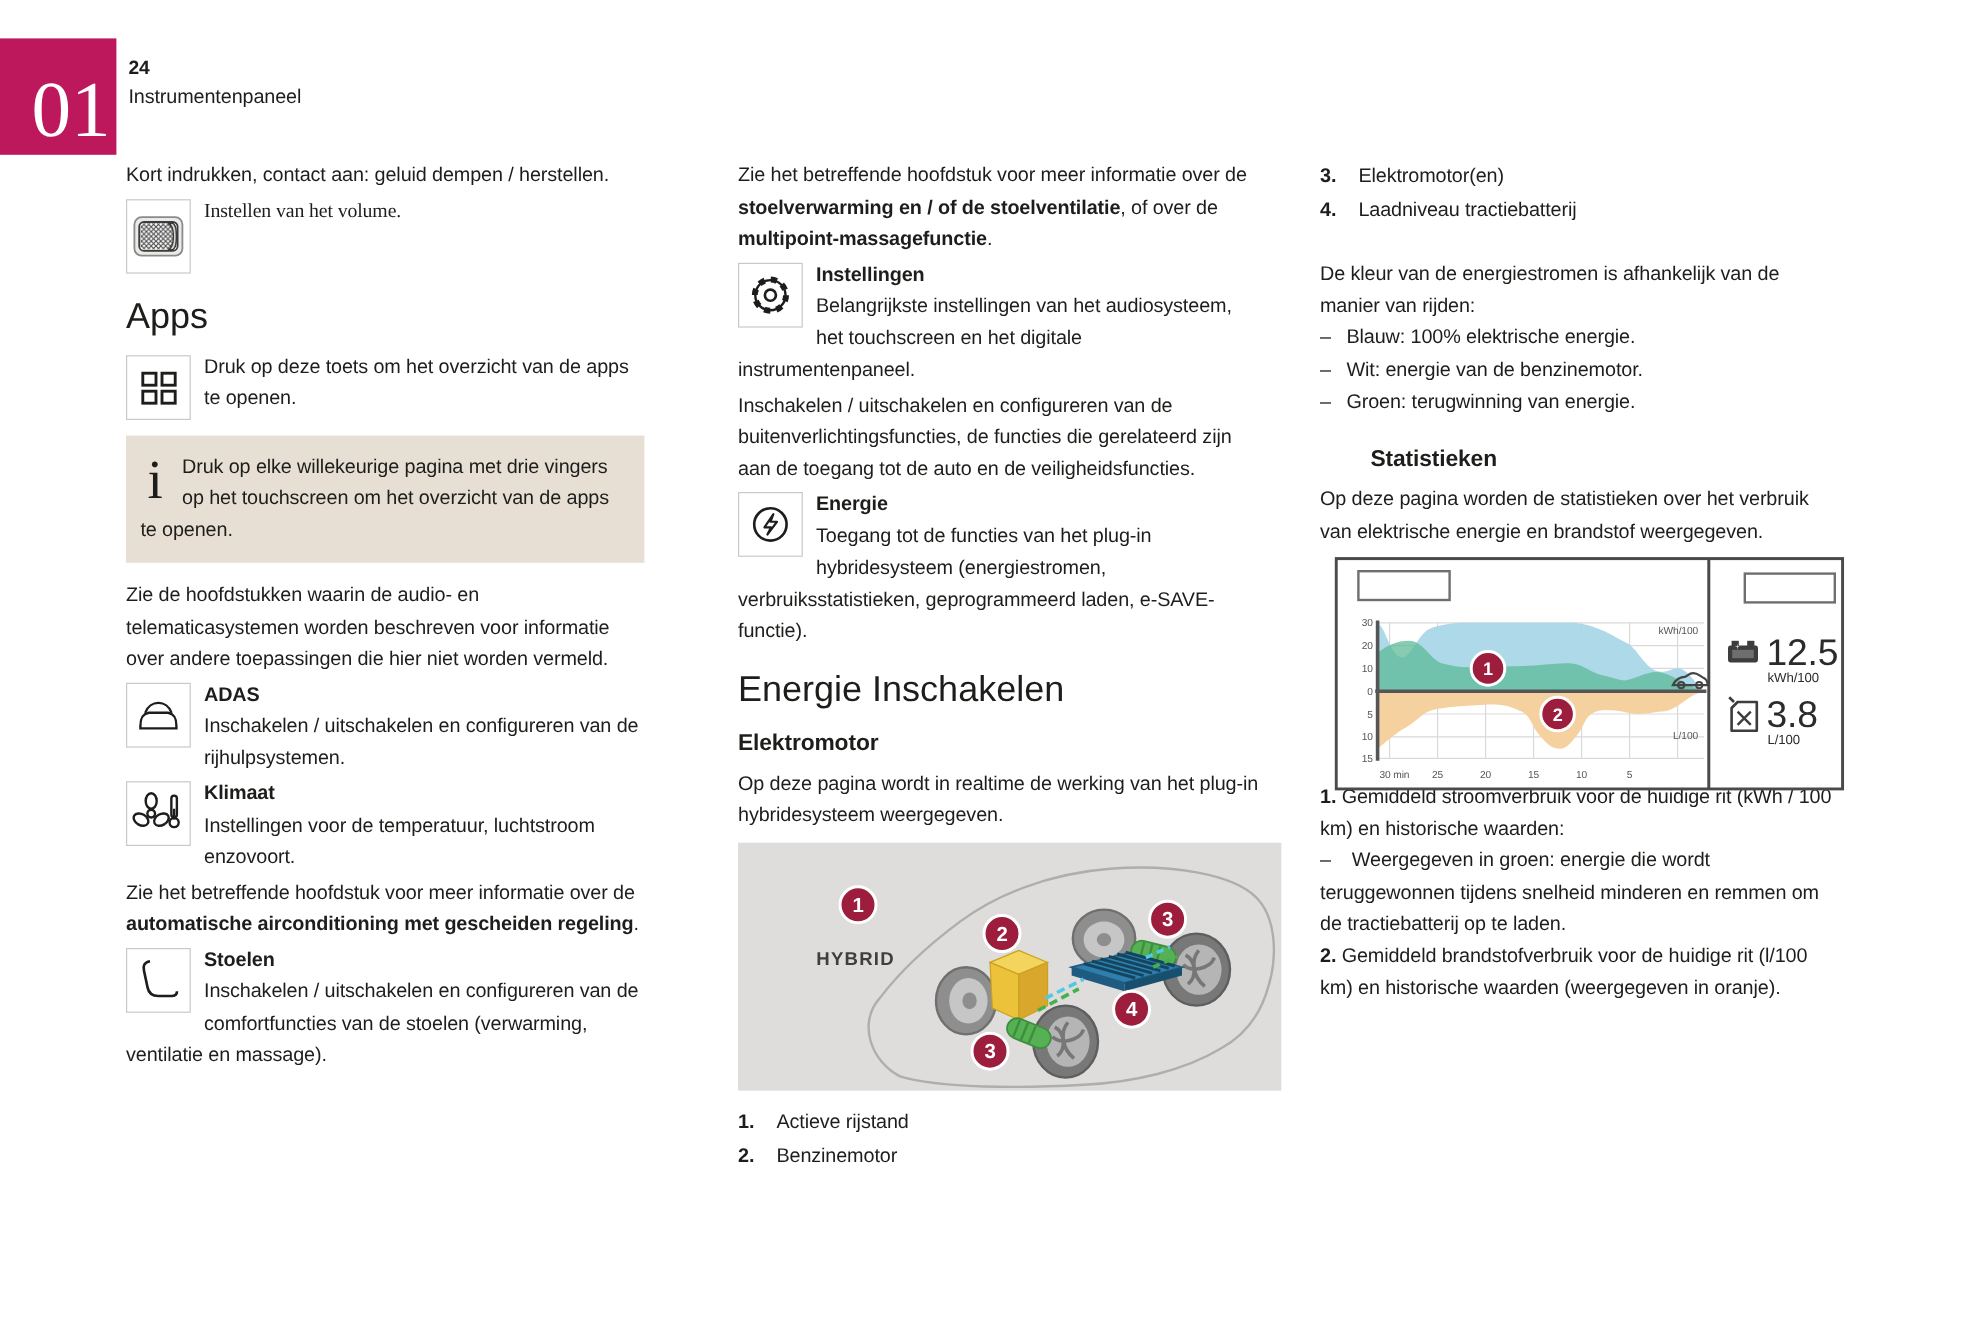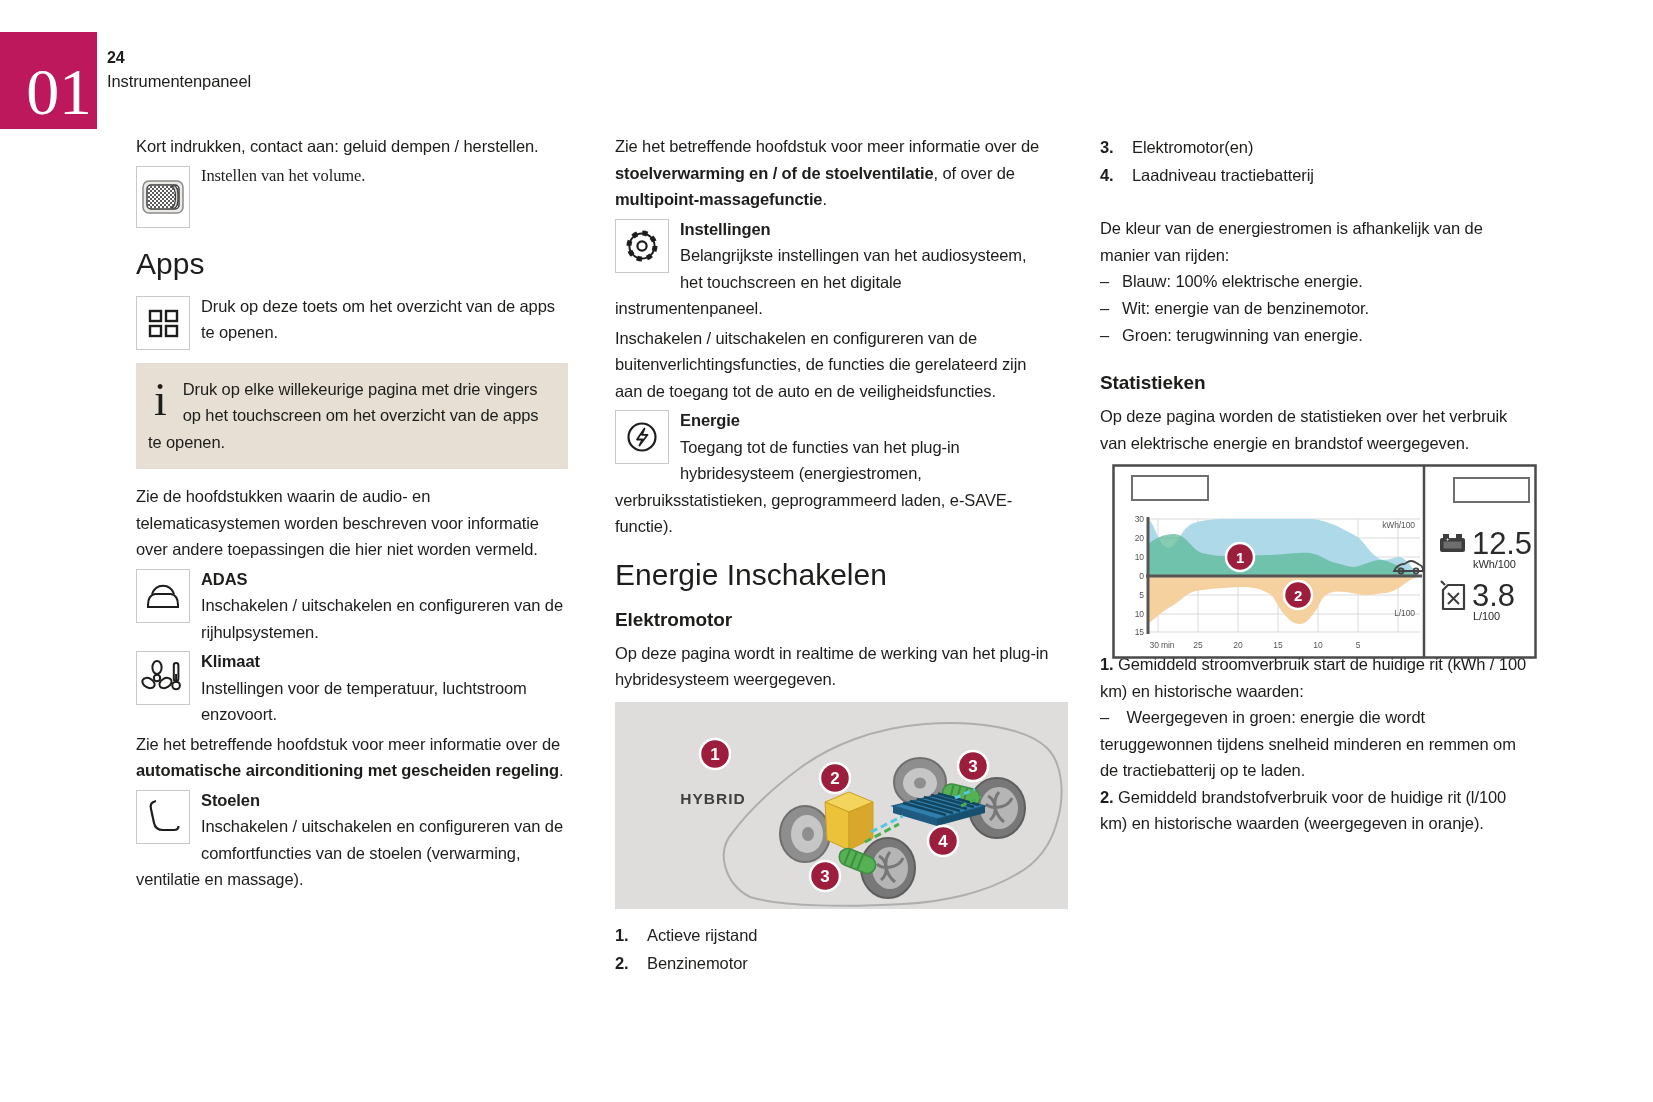--- a/index.html
+++ b/index.html
@@ -11,21 +11,21 @@
   }
   .chapter-box{
     position:absolute;left:0;top:0;width:97px;height:97px;background:#be185d;
     color:#fff;font-family:"Liberation Serif",serif;font-size:66px;line-height:1;
     display:flex;align-items:flex-end;justify-content:flex-end;
     padding:0 5px 4px 0;box-sizing:border-box;margin-top:32px;
   }
   .page-num{position:absolute;left:107px;top:48px;font-weight:bold;font-size:16px;line-height:20px;}
   .page-title{position:absolute;left:107px;top:70px;font-size:16.5px;line-height:22px;}
   .col{position:absolute;top:133px;}
-  #col1{left:136px;width:432px;}
+  #col1{left:105px;width:432px;}
   #col2{left:615px;width:438px;}
   #col3{left:1100px;width:432px;}
   p{margin:0;}
   b{font-weight:bold;}
   .icon-par{margin:3px 0 3px 0;}
   .icon-box{
     float:left;width:54px;height:54px;border:1px solid #c9c9c9;background:#fff;
     display:flex;align-items:center;justify-content:center;
     margin:3px 11px 3px 0;box-sizing:border-box;
   }
@@ -283,21 +283,21 @@
 
   <div class="gap"></div>
   <p>De kleur van de energiestromen is afhankelijk van de manier van rijden:</p>
 
   <div class="dash-list">
     <div class="dashrow"><span class="dash">–</span><span>Blauw: 100% elektrische energie.</span></div>
     <div class="dashrow"><span class="dash">–</span><span>Wit: energie van de benzinemotor.</span></div>
     <div class="dashrow"><span class="dash">–</span><span>Groen: terugwinning van energie.</span></div>
   </div>
 
-  <h2 class="sub" style="margin-top:22px;">Statistieken</h2>
+  <h2 class="sub" style="margin-top:22px;margin-left:42px;">Statistieken</h2>
   <p>Op deze pagina worden de statistieken over het verbruik van elektrische energie en brandstof weergegeven.</p>
 
   <div class="chart-wrap">
     <svg width="425" height="195" viewBox="0 0 425 195">
       <rect x="1.5" y="1.5" width="422" height="192" fill="#ffffff" stroke="#4a4a4a" stroke-width="2.5"></rect>
       <line x1="312" y1="2" x2="312" y2="193" stroke="#4a4a4a" stroke-width="2.5"></line>
 
       <rect x="20" y="12" width="76" height="24" fill="none" stroke="#6f6f6f" stroke-width="2"></rect>
       <rect x="342" y="14" width="75" height="24" fill="none" stroke="#6f6f6f" stroke-width="2"></rect>
 
@@ -373,16 +373,16 @@
       <g fill="none" stroke="#3d3d3d">
         <path d="M331,126 L336,121 L352,121 L352,145 L331,145 Z" stroke-width="2.2" stroke-linejoin="round"></path>
         <path d="M333,121 L329,117" stroke-width="2.2"></path>
         <path d="M336,129 L347,140 M347,129 L336,140" stroke-width="2"></path>
       </g>
       <text x="360" y="142" font-size="31" fill="#2b2b2b">3.8</text>
       <text x="361" y="156" font-size="11" fill="#2b2b2b">L/100</text>
     </svg>
   </div>
 
-  <p><b>1.</b><span> Gemiddeld stroomverbruik start de huidige rit (kWh / 100 km) en historische waarden:</span></p>
+  <p><b>1.</b><span> Gemiddeld stroomverbruik voor de huidige rit (kWh / 100 km) en historische waarden:</span></p>
   <p><span class="dash" style="display:inline-block;width:22px;">–</span><span>  Weergegeven in groen: energie die wordt teruggewonnen tijdens snelheid minderen en remmen om de tractiebatterij op te laden.</span></p>
   <p><b>2.</b><span> Gemiddeld brandstofverbruik voor de huidige rit (l/100 km) en historische waarden (weergegeven in oranje).</span></p>
 </div>
 
 </body></html>

